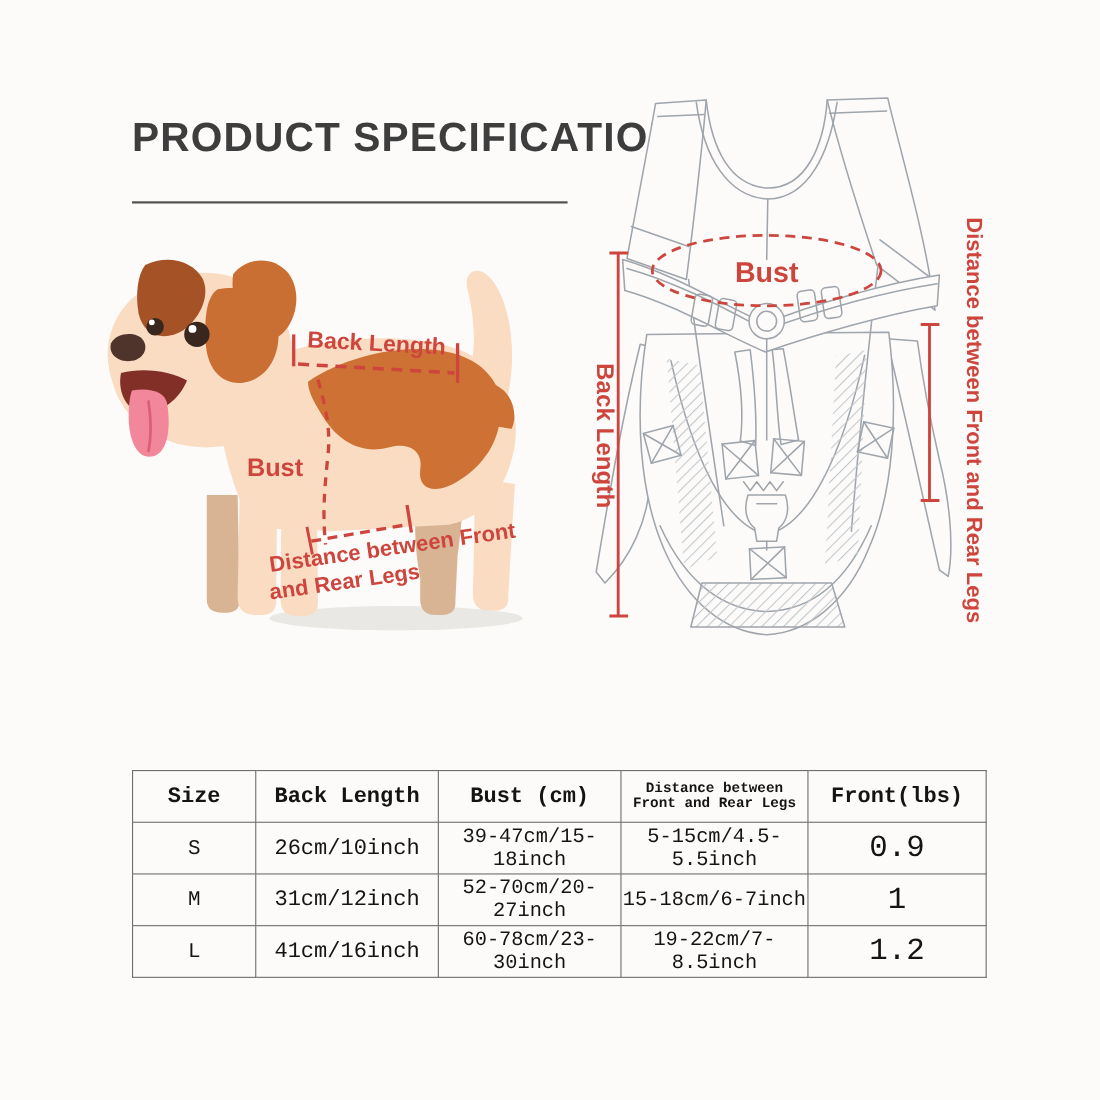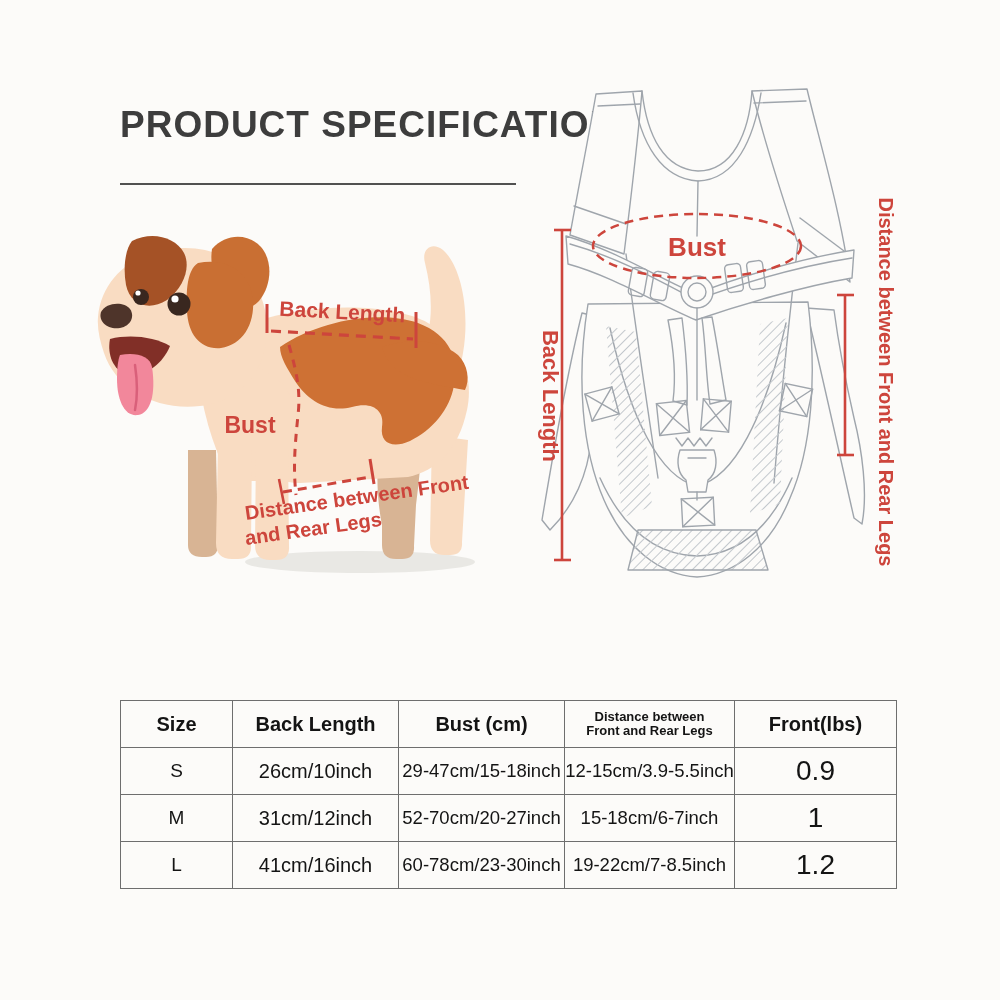--- a/index.html
+++ b/index.html
@@ -21,21 +21,21 @@
   svg.carrier { position:absolute; left:530px; top:78px; }
   svg text { font-family:"Liberation Sans", sans-serif; }
 
   table.spec {
     position:absolute; left:120px; top:700px; width:776px;
     border-collapse:collapse; table-layout:fixed; color:#141414;
     background:transparent;
   }
   table.spec th, table.spec td {
     border:1px solid #6e6e6e; text-align:center; vertical-align:middle;
-    padding:0; overflow:hidden;
+    padding:0; overflow:hidden;font-family:Liberation Mono, monospace;
   }
   table.spec tr { height:47px; }
   th.h-std { font-size:20px; font-weight:700; }
   th.h-dist { font-size:13px; font-weight:700; line-height:1.08; }
   td.c-size { font-size:19px; font-weight:400; }
   td.c-backlen { font-size:20px; font-weight:400; }
   td.c-bust, td.c-dist { font-size:18.5px; font-weight:400; }
   td.c-weight { font-size:28px; font-weight:400; }
 </style>
 </head>
@@ -209,22 +209,22 @@
       <th class="h-std">Bust (cm)</th>
       <th class="h-dist">
         <div>Distance between</div>
         <div>Front and Rear Legs</div>
       </th>
       <th class="h-std">Front(lbs)</th>
     </tr>
     <tr>
       <td class="c-size">S</td>
       <td class="c-backlen">26cm/10inch</td>
-      <td class="c-bust">29-47cm/15-18inch</td>
-      <td class="c-dist">12-15cm/3.9-5.5inch</td>
+      <td class="c-bust">39-47cm/15-18inch</td>
+      <td class="c-dist">5-15cm/4.5-5.5inch</td>
       <td class="c-weight">0.9</td>
     </tr>
     <tr>
       <td class="c-size">M</td>
       <td class="c-backlen">31cm/12inch</td>
       <td class="c-bust">52-70cm/20-27inch</td>
       <td class="c-dist">15-18cm/6-7inch</td>
       <td class="c-weight">1</td>
     </tr>
     <tr>

